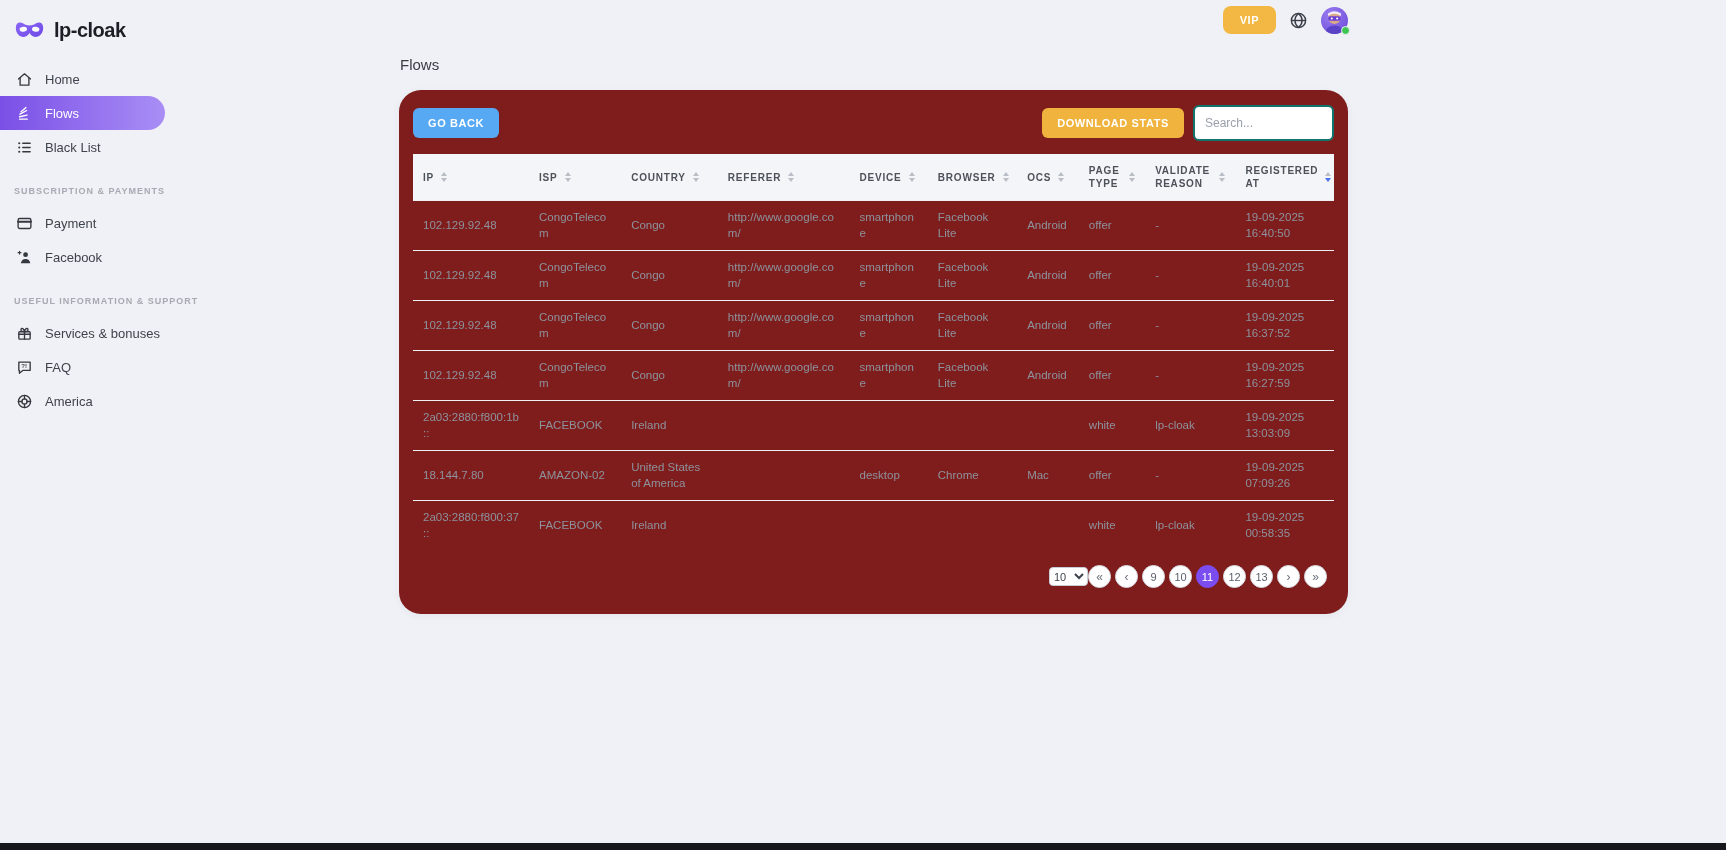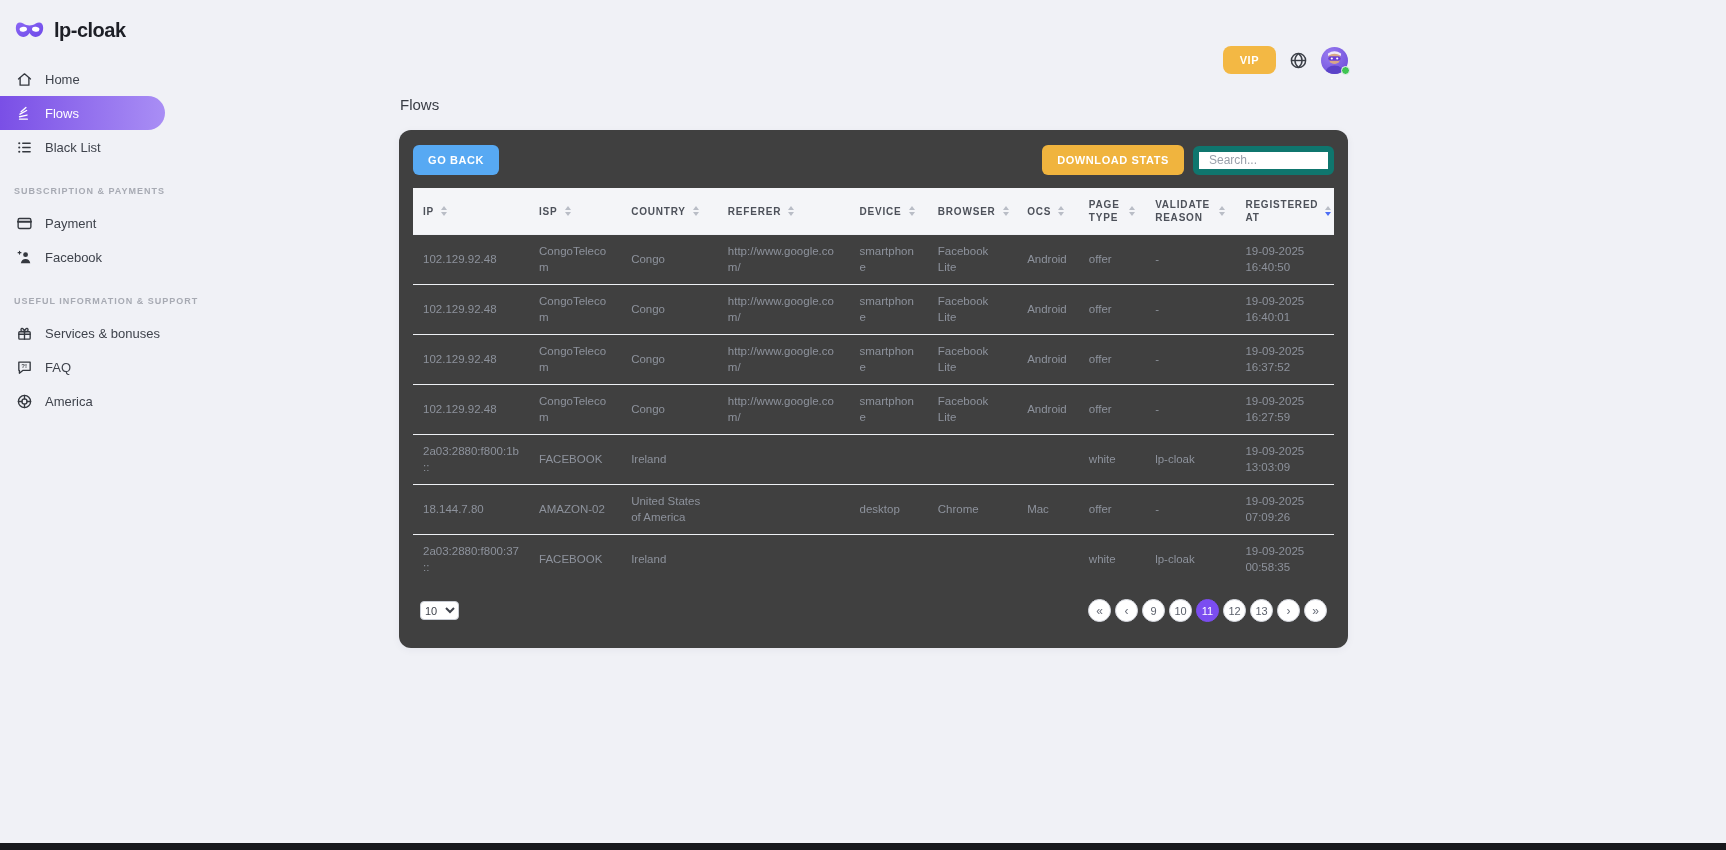--- a/index.html
+++ b/index.html
@@ -20,61 +20,61 @@
     font-size:13px; color:#3f434c; cursor:pointer; border-radius:0 17px 17px 0; }
   .nav-item .nav-icon { width:17px; height:17px; display:inline-flex; color:#34383f; }
   .nav-item .nav-icon svg { width:17px; height:17px; }
   .nav-item.active { background:linear-gradient(90deg,#7a4fe6,#a98ef5); color:#fff; font-weight:500; }
   .nav-item.active .nav-icon { color:#fff; }
   .section-title { display:flex; align-items:center; margin:22px 0 10px 14px; }
   .section-title span { font-size:9px; font-weight:700; letter-spacing:1px; color:#a7aab3; white-space:nowrap; }
   .section-title i { flex:1; height:1px; background:#dcdfe6; margin-left:7px; }
 
   
-  .main { position:absolute; left:165px; top:0; right:0;margin-top:40px; }
+  .main { position:absolute; left:165px; top:0; right:0; }
   .content { width:949px; margin-left:234px; }
   .topbar { display:flex; justify-content:flex-end; align-items:center; gap:13px; height:34px; padding-top:6px; }
   .vip-btn { background:#f3b844; color:#fff; border:none; border-radius:8px; font-size:11px;
     font-weight:700; letter-spacing:0.5px; padding:8px 17px; cursor:pointer; }
   .globe { width:19px; height:19px; color:#3a3e46; cursor:pointer; display:inline-flex; }
   .globe svg { width:19px; height:19px; }
   .avatar { position:relative; width:27px; height:27px; border-radius:50%;
     background:radial-gradient(circle at 35% 30%,#9a7df2,#6847d6); cursor:pointer; overflow:visible; }
   .avatar svg { position:absolute; inset:0; border-radius:50%; }
   .status-dot { position:absolute; right:-2px; bottom:-1px; width:9px; height:9px; border-radius:50%;
     background:#3fc552; border:1.5px solid #f0f1f6; }
 
   .page-title { font-size:15px; font-weight:500; color:#383c44; margin:22px 0 17px 1px; }
 
-  .card { background:#404040; border-radius:12px; box-shadow:0 2px 8px rgba(40,45,70,0.05);
+  .card { background:#7f1d1d; border-radius:22px; box-shadow:0 2px 8px rgba(40,45,70,0.05);
     padding:15px 14px 26px; }
   .card-toolbar { display:flex; align-items:center; }
   .btn { border:none; border-radius:6px; color:#fff; font-size:11px; font-weight:700;
     letter-spacing:0.6px; padding:9px 15px; cursor:pointer; font-family:inherit; }
   .btn-blue { background:#57a9f3; }
   .btn-orange { background:#f0b43e; margin-left:auto; }
-  .search-input { margin-left:9px; width:141px; height:29px; border:6px solid #0f766e; border-radius:6px;
-    padding:2px 10px; font-size:12px; color:#4a4e57; background:#fff; font-family:inherit; }
+  .search-input { margin-left:9px; width:141px; height:29px; border:2px solid #0f766e; border-radius:6px;
+    padding:16px 10px; font-size:12px; color:#4a4e57; background:#fff; font-family:inherit; }
   .search-input::placeholder { color:#9aa0ab; }
 
   table { width:100%; border-collapse:collapse; margin-top:13px; table-layout:fixed; }
   thead tr { background:#f4f5f8; }
   th { text-align:left; padding:10px 10px; }
   .th-in { display:flex; align-items:center; gap:7px; }
   .th-label { font-size:10px; font-weight:700; letter-spacing:0.8px; color:#4d515a; line-height:1.3; }
   .sort { display:inline-flex; flex-direction:column; gap:2px; flex:none; }
   .sort i { width:0; height:0; border-left:3.5px solid transparent; border-right:3.5px solid transparent; }
   .sort .up { border-bottom:4px solid #b9bdc6; }
   .sort .dn { border-top:4px solid #b9bdc6; }
   .sort.desc .dn { border-top-color:#4c6ef5; }
   tbody tr { border-top:1px solid #eef0f4; }
   td { font-size:11.5px; color:#8d929c; padding:9px 10px; line-height:1.35; vertical-align:middle;
     word-wrap:break-word; }
 
-  .card-footer { display:flex; justify-content:space-between; align-items:center; margin-top:15px; padding:0 7px 0 7px; }
+  .card-footer { display:flex; justify-content:flex-end; align-items:center; margin-top:15px; padding:0 7px 0 7px; }
   .page-size { width:39px; height:19px; font-size:11px; color:#3f434c; border:1px solid #c8ccd4;
     border-radius:4px; background:#fff; font-family:inherit; }
   .pagination { display:flex; align-items:center; gap:4px; }
   .pg-btn { width:23px; height:23px; border-radius:50%; border:1px solid #d6d9e0; background:#fff;
     color:#5a5f6a; font-size:11px; display:flex; align-items:center; justify-content:center;
     cursor:pointer; font-family:inherit; padding:0; }
   .pg-btn.chev { color:#6a6f7a; font-size:12px; }
   .pg-btn.active { background:#7b4df0; border-color:#7b4df0; color:#fff; }
 
   .bottom-strip { position:absolute; left:0; bottom:0; width:100%; height:7px; background:#17181c; }

